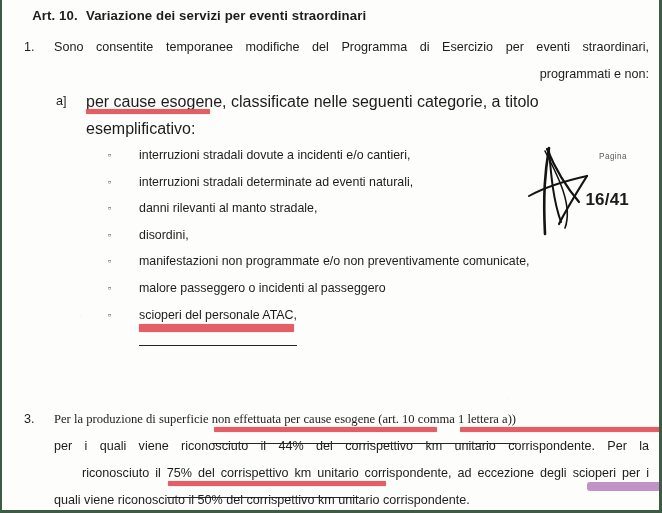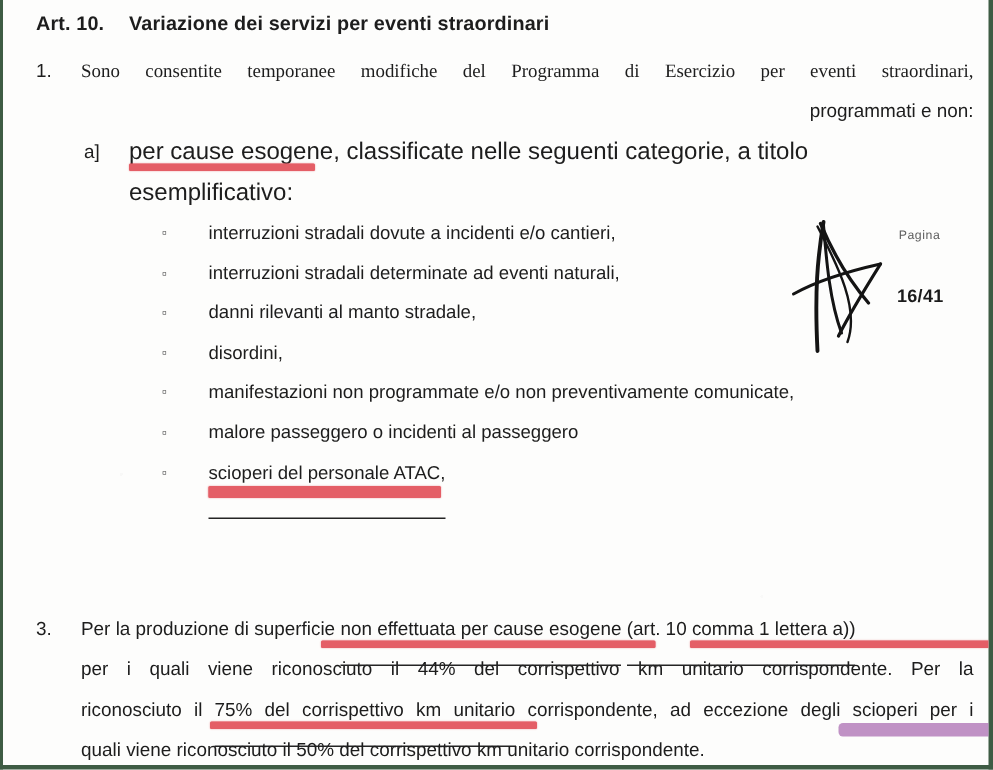--- a/index.html
+++ b/index.html
@@ -34,20 +34,21 @@
     color:#1d1d1d;
   }
 
   
   .art-head{
     display:flex;
     font-size:13.2px;
     font-weight:bold;
     letter-spacing:.1px;
     margin:2px 0 11px 8px;
+    text-align:center;
   }
   .art-head .art-no{ width:62px; flex:none; }
 
   .numbered{
     display:flex;
     margin:0 0 0 8px;
   }
   .numbered .marker{
     width:30px;flex:none;
     font-size:12.6px;
@@ -133,42 +134,42 @@
   .stamp .pagina{
     position:absolute;
     right:8px;top:10px;
     font-size:8.2px;
     color:#5d5d5d;
     letter-spacing:.4px;
   }
   .stamp .pageno{
     position:absolute;
     right:6px;top:48px;
-    font-size:12px;
+    font-size:17px;
     font-weight:bold;
     color:#1b1b1b;
     letter-spacing:.2px;
   }
   .stamp svg{ position:absolute; left:0; top:-4px; }
 </style>
 </head>
 <body>
 
 <div class="page">
   <div class="sheet">
 
     <div class="art-head">
       <span class="art-no">Art. 10.</span>
       <span>Variazione dei servizi per eventi straordinari</span>
     </div>
 
     <div class="numbered">
       <span class="marker">1.</span>
       <div class="body">
-        <div style="text-align:justify;text-align-last:justify;font-family:Liberation Serif, serif;">Sono consentite temporanee modifiche del Programma di Esercizio per eventi straordinari,</div>
+        <div style="text-align:justify;text-align-last:justify;">Sono consentite temporanee modifiche del Programma di Esercizio per eventi straordinari,</div>
         <div class="lastline">programmati e non:</div>
       </div>
     </div>
 
     <div class="letter-item">
       <span class="marker">a]</span>
       <div class="body">
         <span>per cause esogene</span><span>, classificate nelle seguenti categorie, a titolo esemplificativo:</span>
         <span class="mark red" style="left:0px;top:21px;width:124px;height:5px;"></span>
       </div>
@@ -205,31 +206,31 @@
         <span class="mark red" style="left:31px;top:22px;width:155px;height:8px;"></span>
       </li>
     </ul>
 
     <div class="gap"></div>
 
     <div class="numbered">
       <span class="marker">3.</span>
       <div class="body">
 
-        <div style="position:relative;">
+        <div style="position:relative;font-family:Liberation Serif, serif;">
           <span>Per la produzione di superficie </span><span class="pen-ul">non effettuata per cause esogene</span><span> </span><span class="pen-ul">(art. 10 comma 1 lettera a))</span>
           <span class="mark red" style="left:160px;top:21px;width:223px;height:5px;"></span>
           <span class="mark red" style="left:406px;top:21px;width:211px;height:5px;"></span>
         </div>
 
 
         <div style="text-align:justify;text-align-last:justify;">per i quali viene riconosciuto il 44% del corrispettivo km unitario corrispondente. Per la</div>
 
 
-        <div style="position:relative;text-align:justify;text-align-last:justify;">
+        <div style="position:relative;text-align:justify;text-align-last:justify;margin-left:28px;">
           <span>riconosciuto il </span><span class="pen-ul">75% del corrispettivo km unitario</span><span> corrispondente, ad eccezione degli scioperi per i</span>
           <span class="mark red" style="left:86px;top:21px;width:218px;height:5px;"></span>
           <span class="mark purple" style="left:505px;top:22px;width:110px;height:9px;"></span>
         </div>
 
         <div style="position:relative;">
           <span>quali viene riconosciuto il </span><span class="pen-ul">50% del corrispettivo</span><span> km unitario corrispondente.</span>
           
           
           

